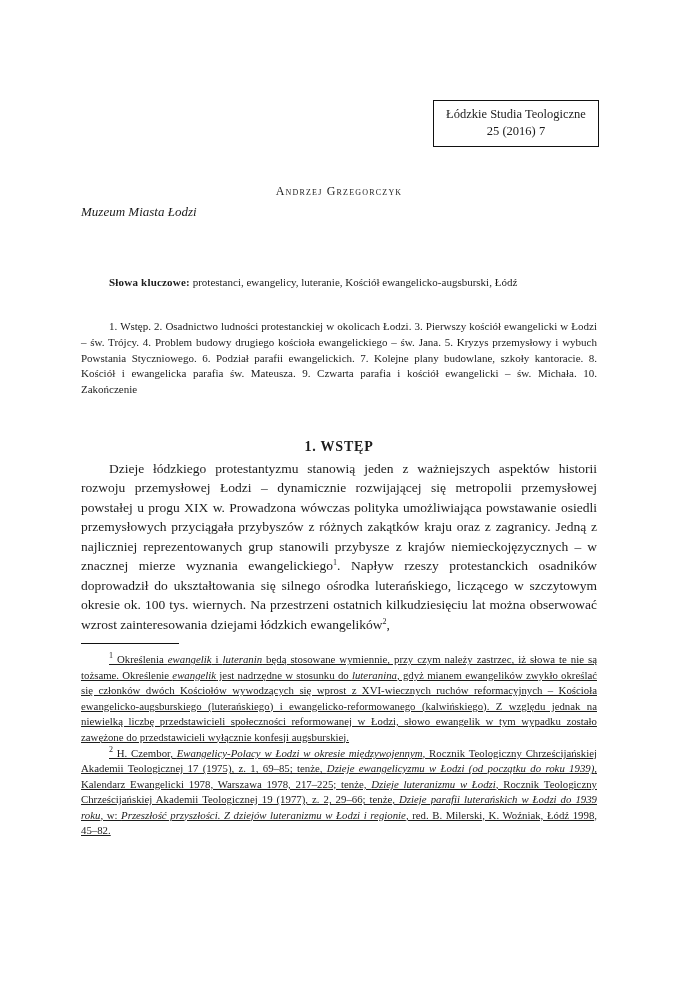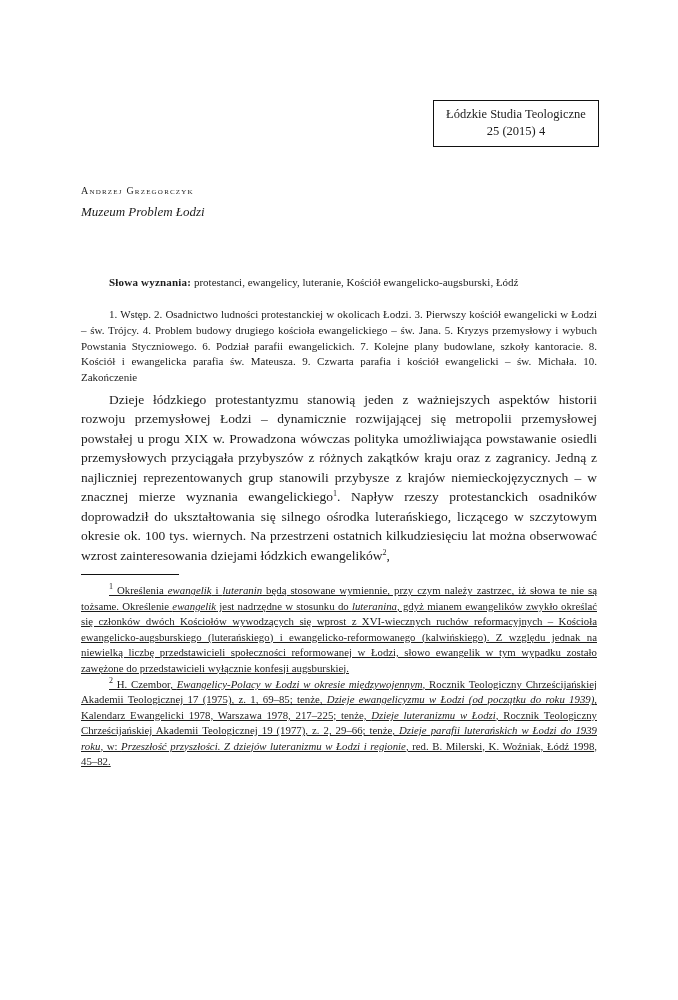--- a/index.html
+++ b/index.html
@@ -21,23 +21,24 @@
     border: 1.5px solid #111;
     text-align: center;
     padding: 5px 4px 6px 4px;
     font-size: 12.5px;
     line-height: 17px;
     box-sizing: border-box;
   }
   .author-block { margin-top: 35px; }
   .author-name {
     font-variant: small-caps;
-    font-size: 10px;
+    font-size: 12px;
     letter-spacing: 1.2px;
     line-height: 18px;
+    text-align: center;
   }
   .author-affiliation {
     font-style: italic;
     font-size: 13px;
     line-height: 20px;
     margin-top: 2px;
   }
   .article-title {
     margin-top: 53px;
     text-align: center;
@@ -47,21 +48,21 @@
     line-height: 22px;
   }
   .keywords {
     margin-top: 33px;
     font-size: 11px;
     line-height: 15px;
     text-indent: 28px;
   }
   .keywords b { letter-spacing: 0.2px; }
   .toc {
-    margin-top: 17px;
+    margin-top: 29px;
     font-size: 11px;
     line-height: 15.8px;
     text-align: justify;
     text-indent: 28px;
   }
   .section-heading {
     margin-top: 41px;
     text-align: center;
     font-weight: bold;
     font-size: 14px;
@@ -92,35 +93,36 @@
   .footnote + .footnote { margin-top: 1px; }
   sup { font-size: 8px; line-height: 0; }
 </style>
 </head>
 <body>
 
 <div class="page">
 
   <div class="journal-box">
     <div>Łódzkie Studia Teologiczne</div>
-    <div>25 (2015) 4</div>
+    <div>25 (2016) 7</div>
   </div>
 
   <div class="author-block">
     <div class="author-name">Andrzej Grzegorczyk</div>
-    <div class="author-affiliation">Muzeum Problem Łodzi</div>
+    <div class="author-affiliation">Muzeum Miasta Łodzi</div>
   </div>
 
   <div class="article-title">
   </div>
 
-  <div class="keywords"><b>Słowa wyznania:</b><span> protestanci, ewangelicy, luteranie, Kościół ewangelicko-augsburski, Łódź</span></div>
+  <div class="keywords"><b>Słowa kluczowe:</b><span> protestanci, ewangelicy, luteranie, Kościół ewangelicko-augsburski, Łódź</span></div>
 
   <div class="toc">1. Wstęp. 2. Osadnictwo ludności protestanckiej w okolicach Łodzi. 3. Pierwszy kościół ewangelicki w Łodzi – św. Trójcy. 4. Problem budowy drugiego kościoła ewangelickiego – św. Jana. 5. Kryzys przemysłowy i wybuch Powstania Styczniowego. 6. Podział parafii ewangelickich. 7. Kolejne plany budowlane, szkoły kantoracie. 8. Kościół i ewangelicka parafia św. Mateusza. 9. Czwarta parafia i kościół ewangelicki – św. Michała. 10. Zakończenie</div>
 
+  <div class="section-heading">1. WSTĘP</div>
 
   <div class="body-paragraph"><span>Dzieje łódzkiego protestantyzmu stanowią jeden z ważniejszych aspektów historii rozwoju przemysłowej Łodzi – dynamicznie rozwijającej się metropolii przemysłowej powstałej u progu XIX w. Prowadzona wówczas polityka umożliwiająca powstawanie osiedli przemysłowych przyciągała przybyszów z różnych zakątków kraju oraz z zagranicy. Jedną z najliczniej reprezentowanych grup stanowili przybysze z krajów niemieckojęzycznych – w znacznej mierze wyznania ewangelickiego</span><sup>1</sup><span>. Napływ rzeszy protestanckich osadników doprowadził do ukształtowania się silnego ośrodka luterańskiego, liczącego w szczytowym okresie ok. 100 tys. wiernych. Na przestrzeni ostatnich kilkudziesięciu lat można obserwować wzrost zainteresowania dziejami łódzkich ewangelików</span><sup>2</sup><span>,</span></div>
 
   <hr class="footnote-rule">
 
   <div class="footnote"><sup>1</sup><span> Określenia </span><span style="font-style: italic;">ewangelik</span><span> i </span><span style="font-style: italic;">luteranin</span><span> będą stosowane wymiennie, przy czym należy zastrzec, iż słowa te nie są tożsame. Określenie </span><span style="font-style: italic;">ewangelik</span><span> jest nadrzędne w stosunku do </span><span style="font-style: italic;">luteranina</span><span>, gdyż mianem ewangelików zwykło określać się członków dwóch Kościołów wywodzących się wprost z XVI-wiecznych ruchów reformacyjnych – Kościoła ewangelicko-augsburskiego (luterańskiego) i ewangelicko-reformowanego (kalwińskiego). Z względu jednak na niewielką liczbę przedstawicieli społeczności reformowanej w Łodzi, słowo ewangelik w tym wypadku zostało zawężone do przedstawicieli wyłącznie konfesji augsburskiej.</span></div>
   <div class="footnote"><sup>2</sup><span> H. Czembor, </span><span style="font-style: italic;">Ewangelicy-Polacy w Łodzi w okresie międzywojennym</span><span>, Rocznik Teologiczny Chrześcijańskiej Akademii Teologicznej 17 (1975), z. 1, 69–85; tenże, </span><span style="font-style: italic;">Dzieje ewangelicyzmu w Łodzi (od początku do roku 1939)</span><span>, Kalendarz Ewangelicki 1978, Warszawa 1978, 217–225; tenże, </span><span style="font-style: italic;">Dzieje luteranizmu w Łodzi</span><span>, Rocznik Teologiczny Chrześcijańskiej Akademii Teologicznej 19 (1977), z. 2, 29–66; tenże, </span><span style="font-style: italic;">Dzieje parafii luterańskich w Łodzi do 1939 roku</span><span>, w: </span><span style="font-style: italic;">Przeszłość przyszłości. Z dziejów luteranizmu w Łodzi i regionie</span><span>, red. B. Milerski, K. Woźniak, Łódź 1998, 45–82.</span></div>
 
 </div>
 

